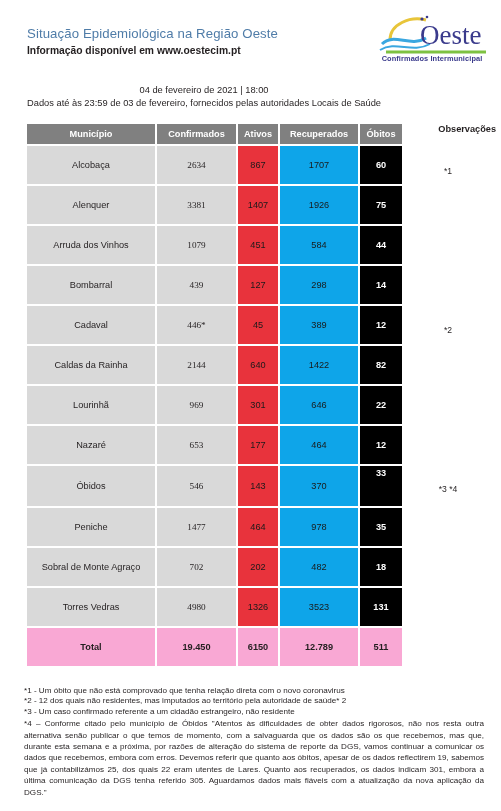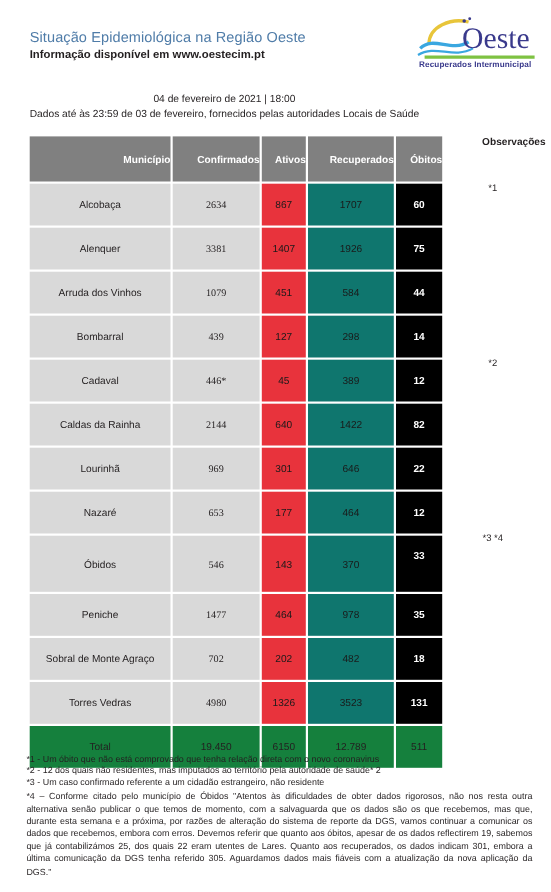--- a/index.html
+++ b/index.html
@@ -39,41 +39,41 @@
   
   .dateblock{position:absolute;left:27px;top:84px;text-align:center;}
   .dateblock div{font-size:9.3px;line-height:12.5px;color:#231f20;white-space:nowrap;}
 
   
   .table-wrap{position:absolute;left:25px;top:122px;width:371px;}
   table.epi{border-collapse:separate;border-spacing:2px;width:371px;table-layout:fixed;}
   table.epi th{
     background:#808080;color:#ffffff;
     font-size:9.2px;font-weight:bold;
-    height:41px;vertical-align:middle;text-align:right;
+    height:20px;vertical-align:middle;text-align:center;
     padding:0;
   }
   table.epi td{
     height:38px;vertical-align:middle;text-align:center;
     font-size:9.2px;padding:0;
   }
   .c-mun{background:#d9d9d9;color:#231f20;font-size:9px;}
   .c-conf{background:#d9d9d9;color:#231f20;font-family:Liberation Serif, serif;}
   .c-ativ{background:#e8333c;color:#1a1a1a;}
-  .c-recu{background:#0f766e;color:#1a1a1a;}
+  .c-recu{background:#0ea5e9;color:#1a1a1a;}
   .c-obit{background:#000000;color:#ffffff;font-weight:bold;}
-  .c-obit.top{vertical-align:top;padding-top:13px;}
+  .c-obit.top{vertical-align:top;padding-top:2px;}
   .w-mun{width:128px;}
   .w-conf{width:79px;}
   .w-ativ{width:40px;}
   .w-recu{width:78px;}
   .w-obit{width:42px;margin-top:12px;}
 
   
-  .total-row td{background:#15803d;font-weight:normal;font-size:9.6px;color:#231f20;height:22px;}
+  .total-row td{background:#f9a8d4;font-weight:bold;font-size:9.6px;color:#231f20;height:22px;}
 
   
   .obs{position:absolute;left:400px;top:122px;width:101px;}
   .obs-head{
     font-size:9.2px;font-weight:bold;color:#231f20;
     text-align:right;width:96px;padding-top:2px;
   }
   .obs-mark{
     position:absolute;width:96px;text-align:center;
     font-size:8.6px;color:#231f20;
@@ -102,21 +102,21 @@
     <div class="logo">
       <svg width="124" height="44" viewBox="0 0 124 44">
         <path d="M20 26 C20 10, 40 2, 56 6" fill="none" stroke="#e8c53a" stroke-width="3"></path>
         <path d="M12 30 C24 18, 40 34, 56 24" fill="none" stroke="#3aa7e0" stroke-width="3"></path>
         <path d="M10 36 C26 26, 42 40, 60 30" fill="none" stroke="#3aa7e0" stroke-width="2"></path>
         <path d="M16 38 L116 38" fill="none" stroke="#7ec242" stroke-width="3"></path>
         <circle cx="52" cy="5" r="1.6" fill="#3a3a8c"></circle>
         <circle cx="57" cy="3" r="1.3" fill="#3a3a8c"></circle>
         <text x="50" y="30" font-family="Liberation Serif, serif" font-size="27" fill="#3a3a8c">Oeste</text>
       </svg>
-      <div class="logo-tag">Recuperados Intermunicipal</div>
+      <div class="logo-tag">Confirmados Intermunicipal</div>
     </div>
   </div>
 
   <div class="dateblock">
     <div>04 de fevereiro de 2021 | 18:00</div>
     <div>Dados até às 23:59 de 03 de fevereiro, fornecidos pelas autoridades Locais de Saúde</div>
   </div>
 
   <div class="table-wrap">
     <table class="epi">

